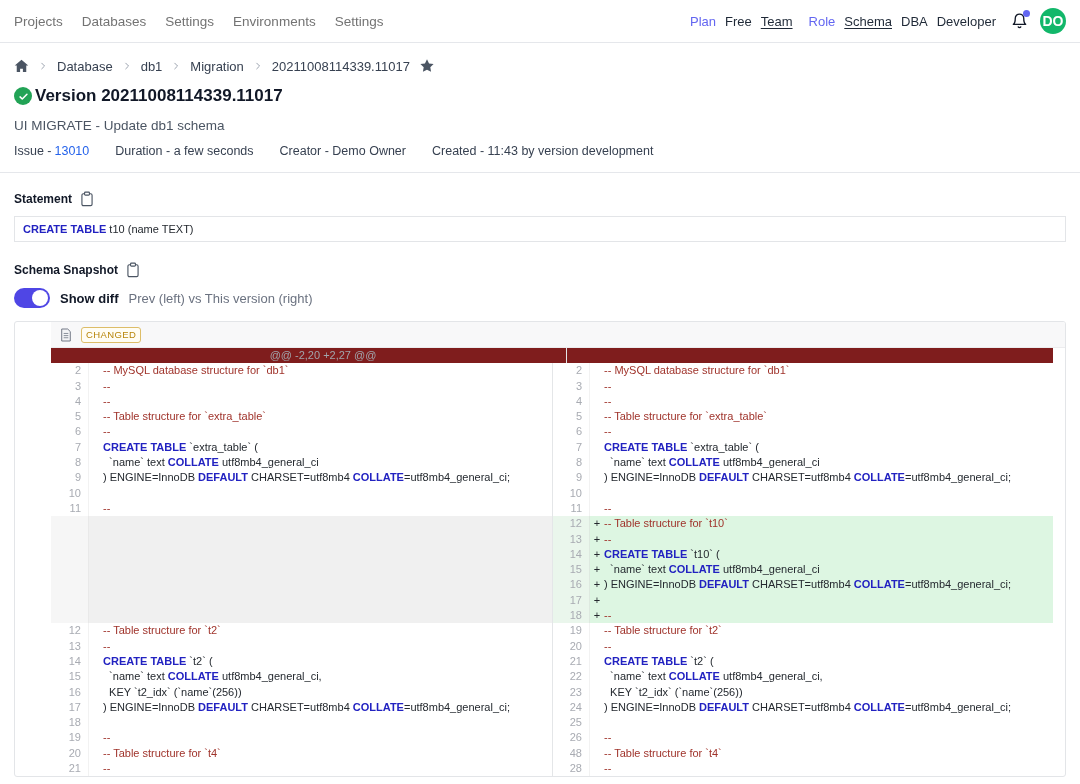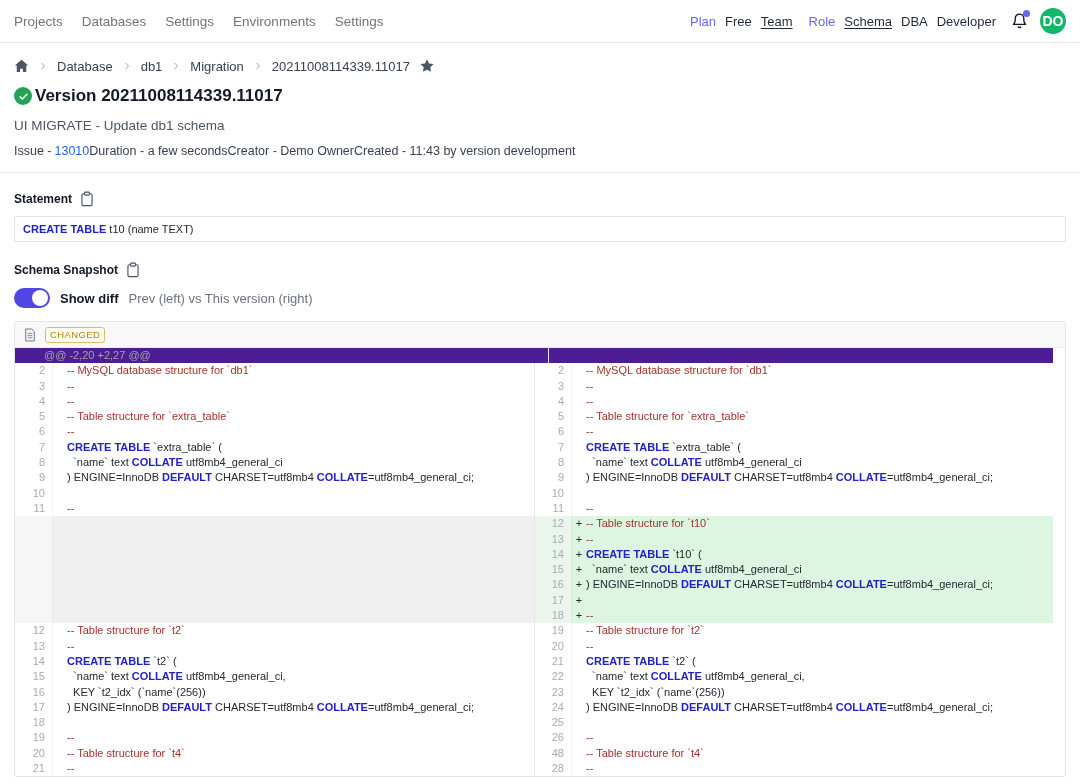--- a/index.html
+++ b/index.html
@@ -28,21 +28,21 @@
   .breadcrumb { display:flex; align-items:center; gap:9px; padding-top:12px; height:34px;
     font-size:13px; color:#374151; }
   .crumb { cursor:pointer; }
   .sep { display:flex; }
   .title-row { display:flex; align-items:center; gap:3px; margin-top:9px; }
   .check-circle { width:18px; height:18px; border-radius:50%; background:var(--success-green,#22a356);
     display:flex; align-items:center; justify-content:center; flex:0 0 18px; }
   .page-title { font-size:17px; font-weight:700; color:#111827; }
   .subtitle { margin-top:12px; font-size:13.5px; color:#4b5563; }
   .info-row { margin-top:11px; padding-bottom:14px; font-size:12.5px; color:#374151;
-    display:flex; }
+    display:flex; gap:26px; }
   .info-link { color:var(--link-blue,#2563eb); cursor:pointer; text-decoration:none; margin-left:3px; }
   .divider { border-bottom:1px solid #e5e7eb; }
 
   
   .section-heading { display:flex; align-items:center; gap:8px; font-size:12px; font-weight:600;
     color:#111827; margin-top:18px; }
   .copy-btn { display:flex; cursor:pointer; }
   .mono, .statement-box, .diff-body { font-family:Liberation Sans, sans-serif; }
   .statement-box { margin-top:9px; border:1px solid #e3e5e8; height:26px; display:flex;
     align-items:center; padding:0 8px; font-size:11px; color:#24292f; }
@@ -54,37 +54,37 @@
   .snap-heading { margin-top:20px; }
   .toggle-row { display:flex; align-items:center; gap:10px; margin-top:10px; }
   .toggle { width:36px; height:20px; border-radius:10px; background:var(--accent,#4f46e5);
     position:relative; cursor:pointer; flex:0 0 36px; }
   .toggle-knob { position:absolute; top:2px; right:2px; width:16px; height:16px; border-radius:50%;
     background:#fff; }
   .toggle-label { font-size:13px; font-weight:700; color:#111827; }
   .toggle-hint { font-size:13px; color:#6b7280; }
 
   
-  .diff-card { margin:13px 14px 5px; border:1px solid #e3e5e8; border-radius:3px; overflow:hidden; }
+  .diff-card { margin:13px 14px 5px; border:1px solid #e3e5e8; border-radius:3px; overflow:hidden;padding-left:36px; }
   .diff-header { height:26px; display:flex; align-items:center; gap:9px; padding:0 9px;
     background:#f8f8f9; border-bottom:1px solid #ececee; }
   .badge { font-size:9.5px; letter-spacing:.4px; color:var(--warning-amber,#b8860b);
     border:1px solid #ddbd68; border-radius:3px; padding:1px 4px 2px; background:#fffdf4;
     font-weight:500; }
   .diff-body { font-size:11px; line-height:15.3px; color:#24292f; }
   .drow { display:flex; min-height:15.3px; }
   .gut { flex:0 0 38px; text-align:right; padding-right:7px; color:#a8abb2;
     border-right:1px solid rgba(27,31,35,0.06); }
   .gut-r { border-left:1px solid #e4e6e8; }
   .code { flex:1 1 0; display:flex; overflow:hidden; }
   .sign { flex:0 0 14px; text-align:center; white-space:pre; }
   .codetext { white-space:pre; }
   .right-pad { flex:0 0 12px; }
   
-  .hunk-half { flex:1 1 0; background:#4c1d95; color:#a1a5ab; white-space:pre; }
+  .hunk-half { flex:1 1 0; background:#7f1d1d; color:#a1a5ab; white-space:pre;text-align:center; }
   .hunk-left { padding-left:29px; }
   .hunk-right { border-left:1px solid #e4e6e8; }
   
   .add .gut-l { background:var(--placeholder-gutter-bg,#f6f6f6); }
   .add .code-l { background:var(--placeholder-bg,#f0f0f0); }
   .add .gut-r { background:var(--added-gutter-bg,#eaf6ec); }
   .add .code-r { background:var(--added-bg,#ddf6e2); }
 </style>
 </head>
 <body>

